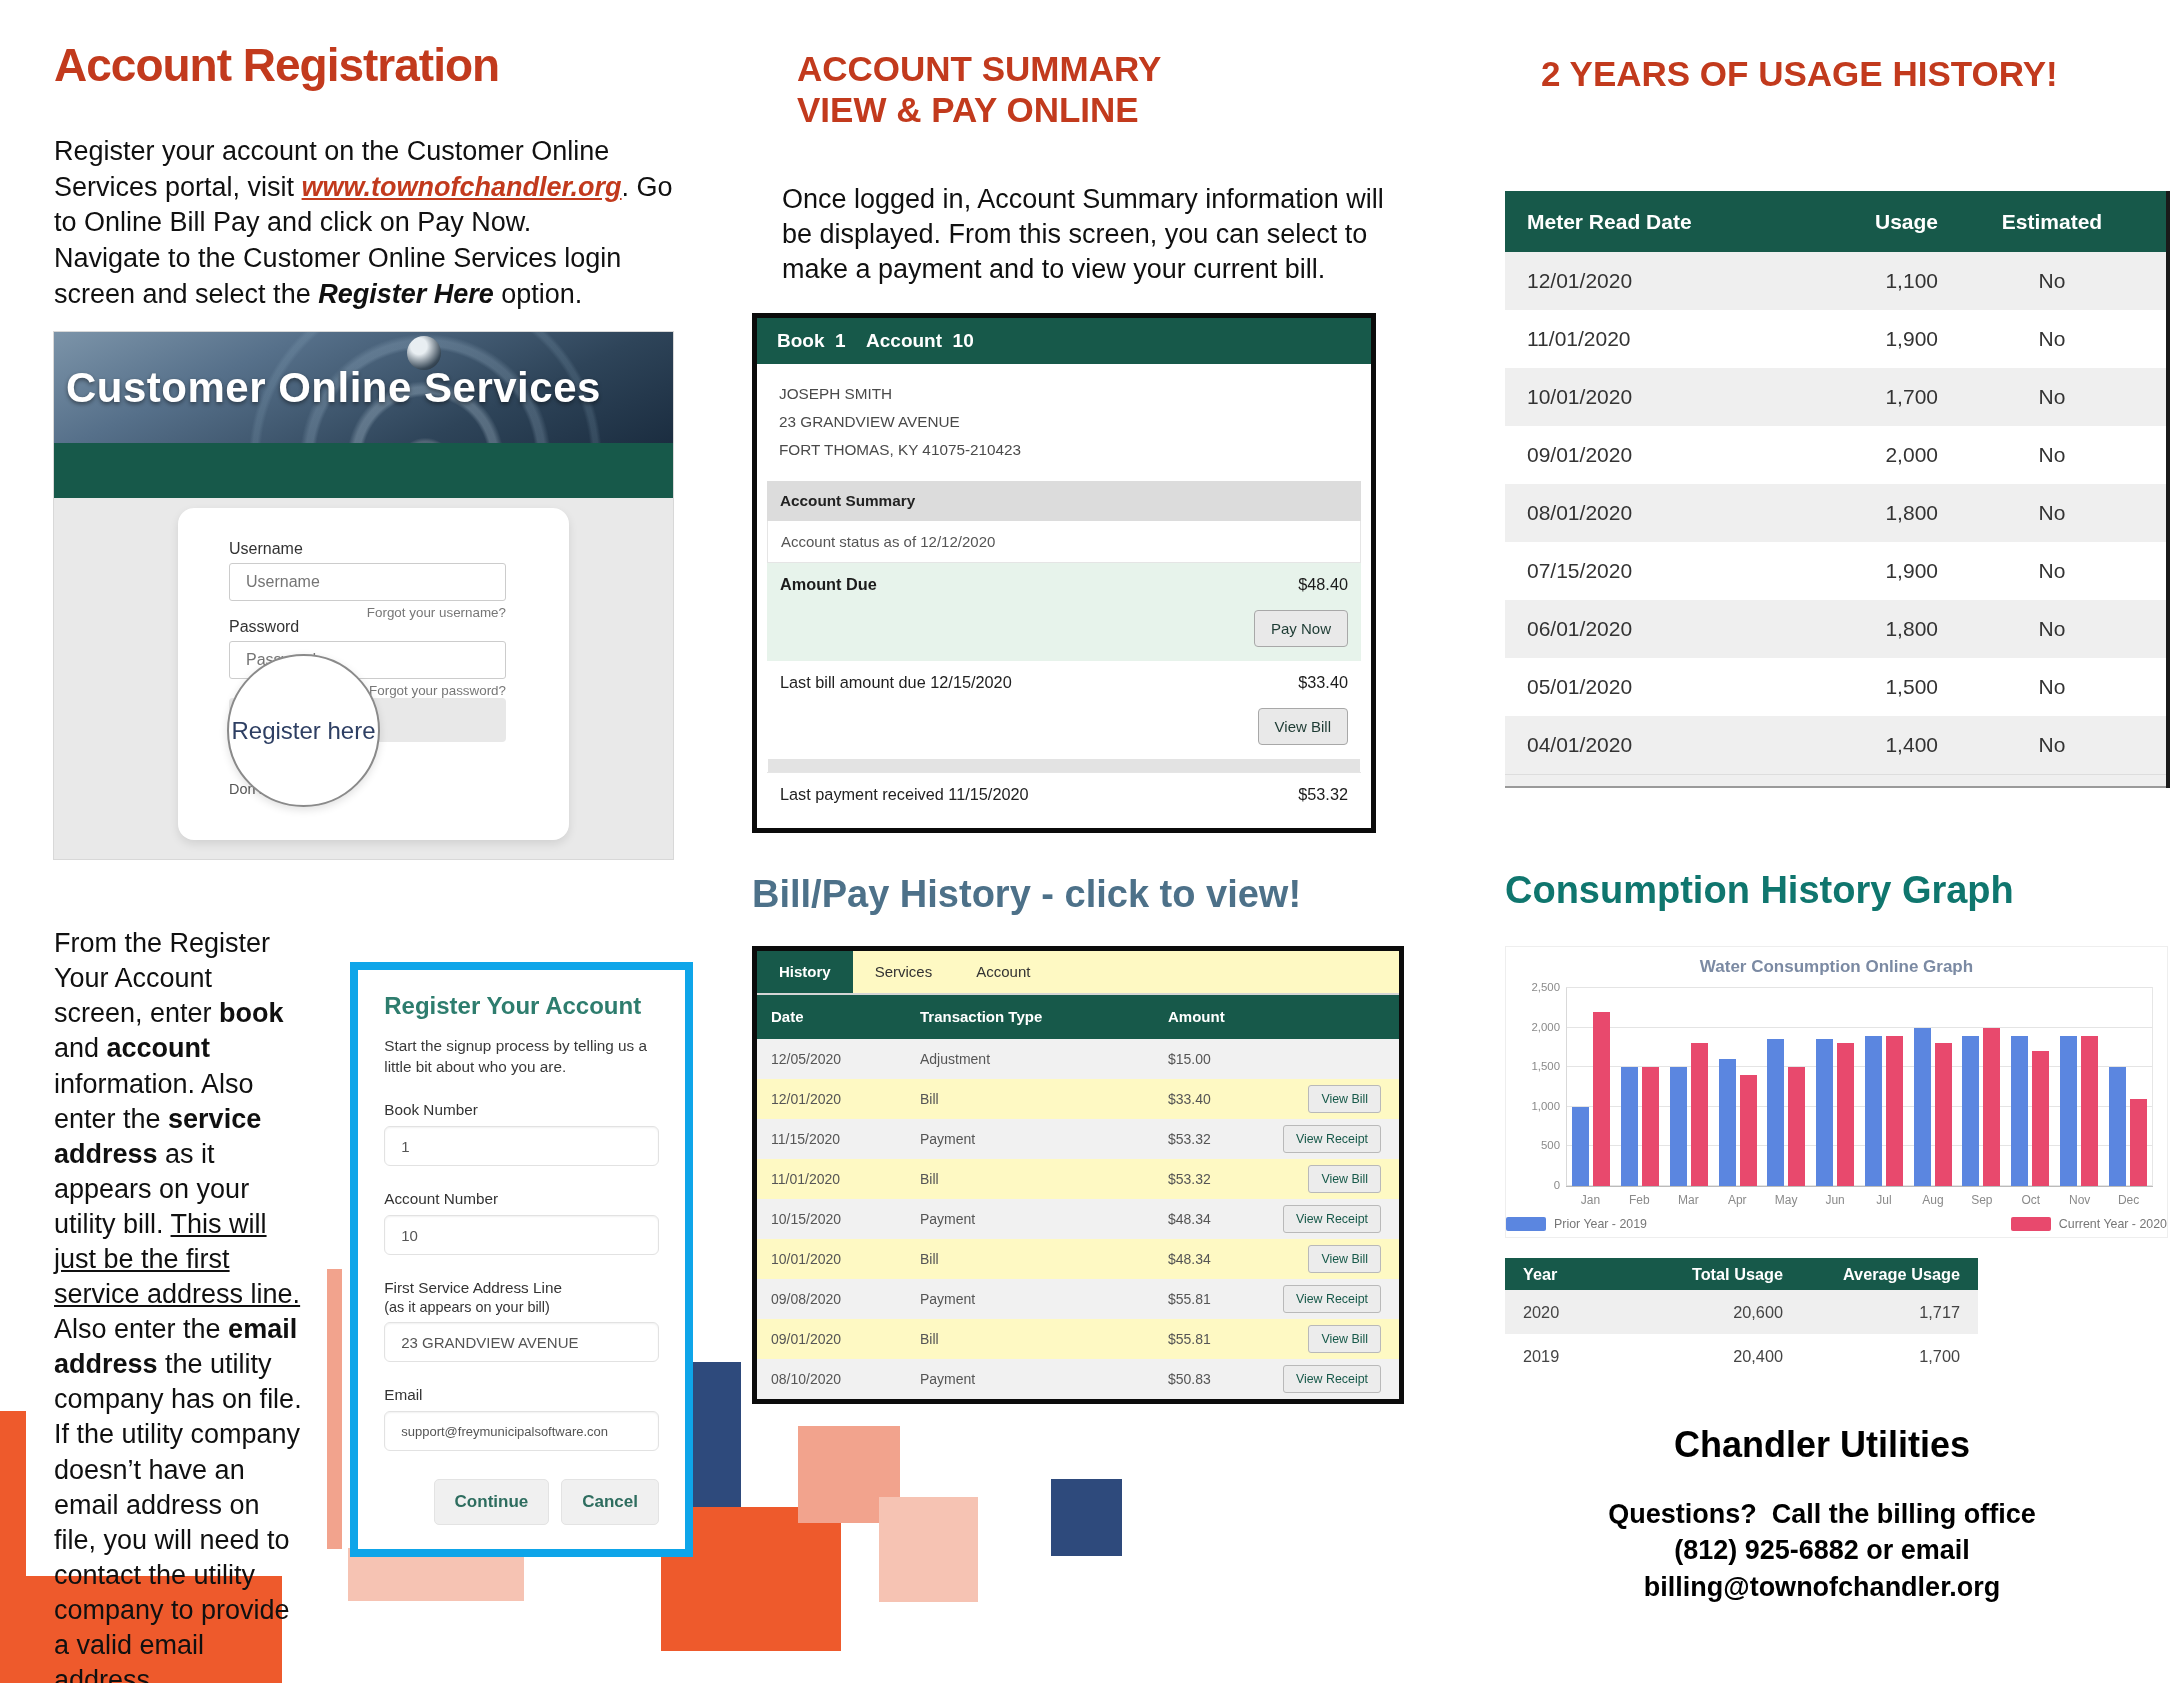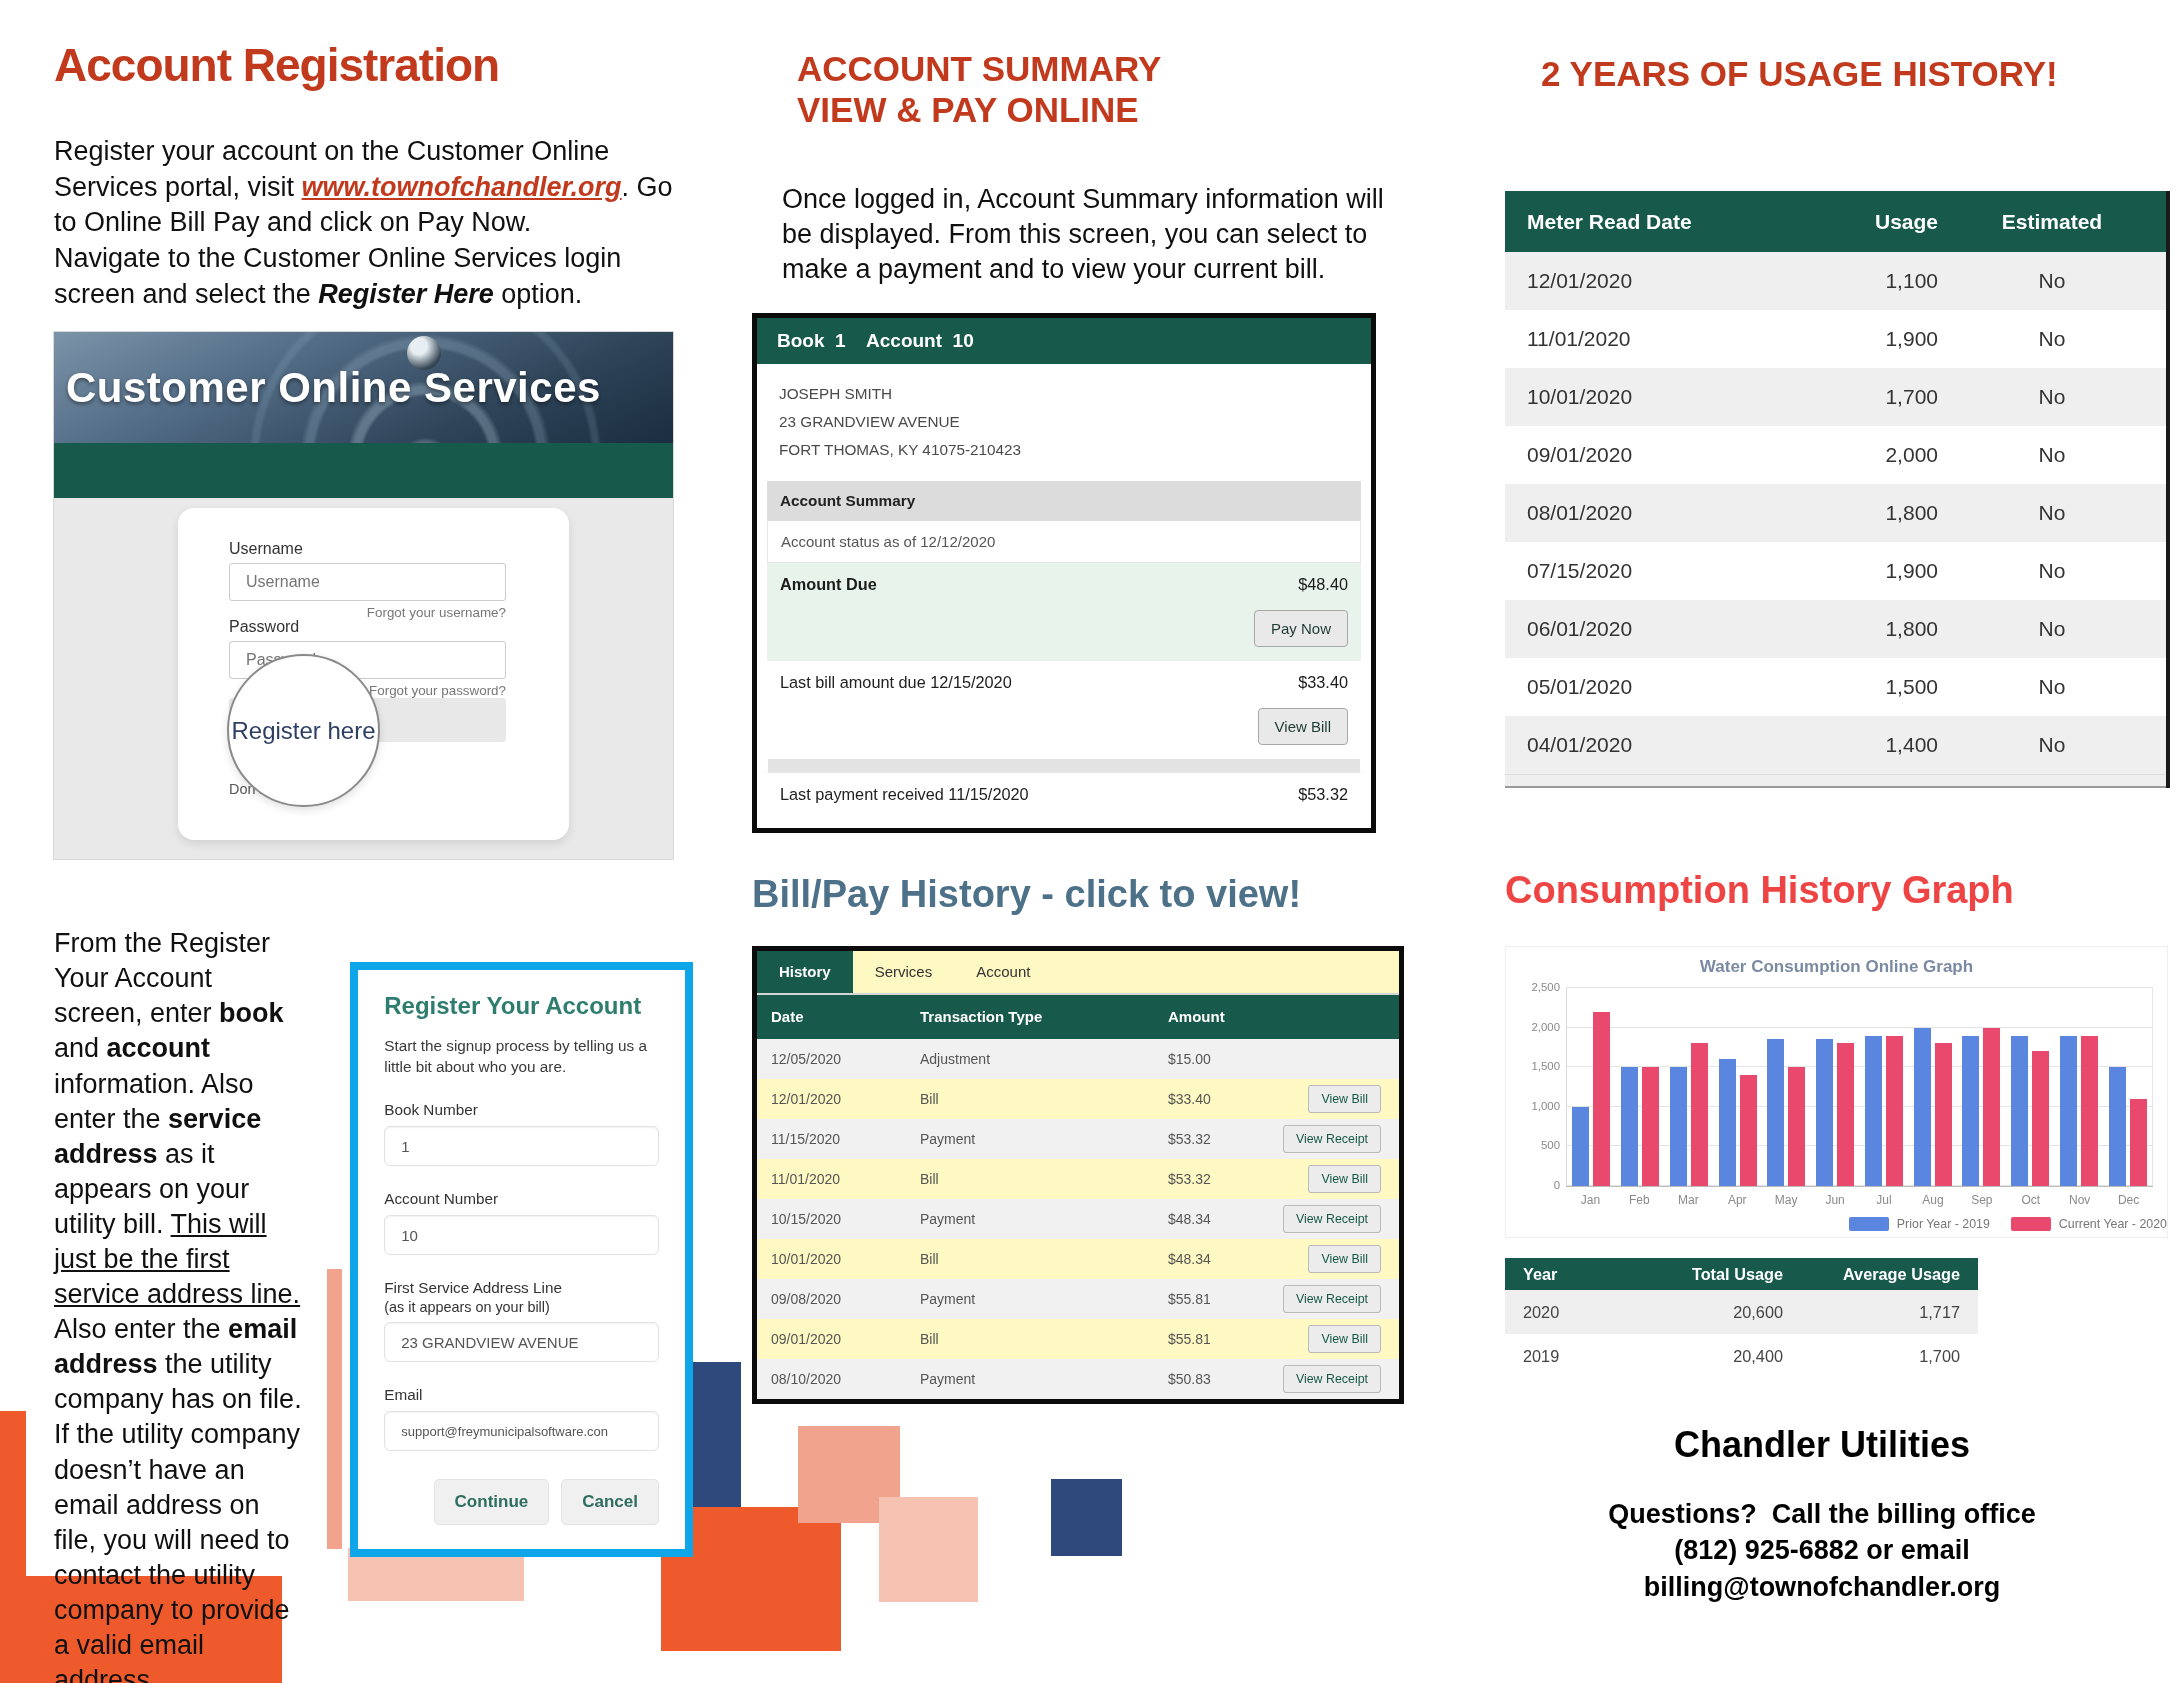--- a/index.html
+++ b/index.html
@@ -102,35 +102,35 @@
   .ut-head .h1{padding-left:22px;}
   .ut-head .h2{text-align:right;}
   .ut-head .h3{text-align:center;}
   .urow{display:grid;grid-template-columns:1fr 149px 228px;height:58px;align-items:center;font-size:21px;color:#333;}
   .urow.alt{background:#efefef;}
   .urow .c1{padding-left:22px;}
   .urow .c2{text-align:right;}
   .urow .c3{text-align:center;}
   .ut-sliver{height:11px;background:#efefef;border-top:1px solid #ddd;border-bottom:2px solid #9a9a9a;}
 
-  .graph-heading{margin-top:81px;font-size:38px;font-weight:bold;color:#ef4444;}
+  .graph-heading{margin-top:81px;font-size:38px;font-weight:bold;color:#0f766e;}
   .chart-box{margin-top:34px;width:663px;background:#fff;border:1px solid #eee;padding:10px 0 6px 0;box-sizing:border-box;}
   .chart-title{text-align:center;font-size:17px;font-weight:bold;color:#7b8aa3;}
   .chart-main{display:flex;margin-top:10px;padding:0 14px;}
   .chart-yaxis{position:relative;width:46px;height:198px;}
   .ytick{position:absolute;right:6px;transform:translateY(50%);font-size:11.4px;color:#8a8a8a;}
   .chart-plotwrap{flex:1;}
   .chart-plot{position:relative;height:198px;border-left:1px solid #d9d9d9;border-top:1px solid #e6e6e6;border-right:1px solid #e6e6e6;}
   .gridline{position:absolute;left:0;right:0;height:1px;background:#e4e4e4;}
   .chart-bars{position:absolute;left:0;right:0;top:0;bottom:0;display:flex;align-items:flex-end;}
   .bargroup{flex:1;display:flex;align-items:flex-end;justify-content:center;gap:4px;height:100%;}
   .bar{width:17px;}
   .chart-xaxis{display:flex;border-top:1px solid #bbb;}
   .xtick{flex:1;text-align:center;font-size:12px;color:#8a8a8a;padding-top:6px;}
-  .chart-legend{display:flex;justify-content:flex-end;gap:21px;margin-top:10px;align-items:center;}
+  .chart-legend{display:flex;justify-content:space-between;gap:39px;margin-top:10px;align-items:center;}
   .legend-item{display:flex;align-items:center;gap:8px;font-size:12.4px;color:#777;}
   .legend-swatch{width:40px;height:14px;border-radius:2px;}
 
   .year-table{margin-top:20px;width:473px;}
   .yt-head{display:grid;grid-template-columns:119px 1fr 1fr;background:#17594a;color:#fff;font-weight:bold;font-size:16.3px;height:32px;align-items:center;}
   .yt-head .h1{padding-left:18px;}
   .yt-head .h2,.yt-head .h3{text-align:right;padding-right:18px;}
   .yrow{display:grid;grid-template-columns:119px 1fr 1fr;height:44px;align-items:center;font-size:16.3px;color:#444;}
   .yrow.alt{background:#efefef;}
   .yrow .c1{padding-left:18px;}

